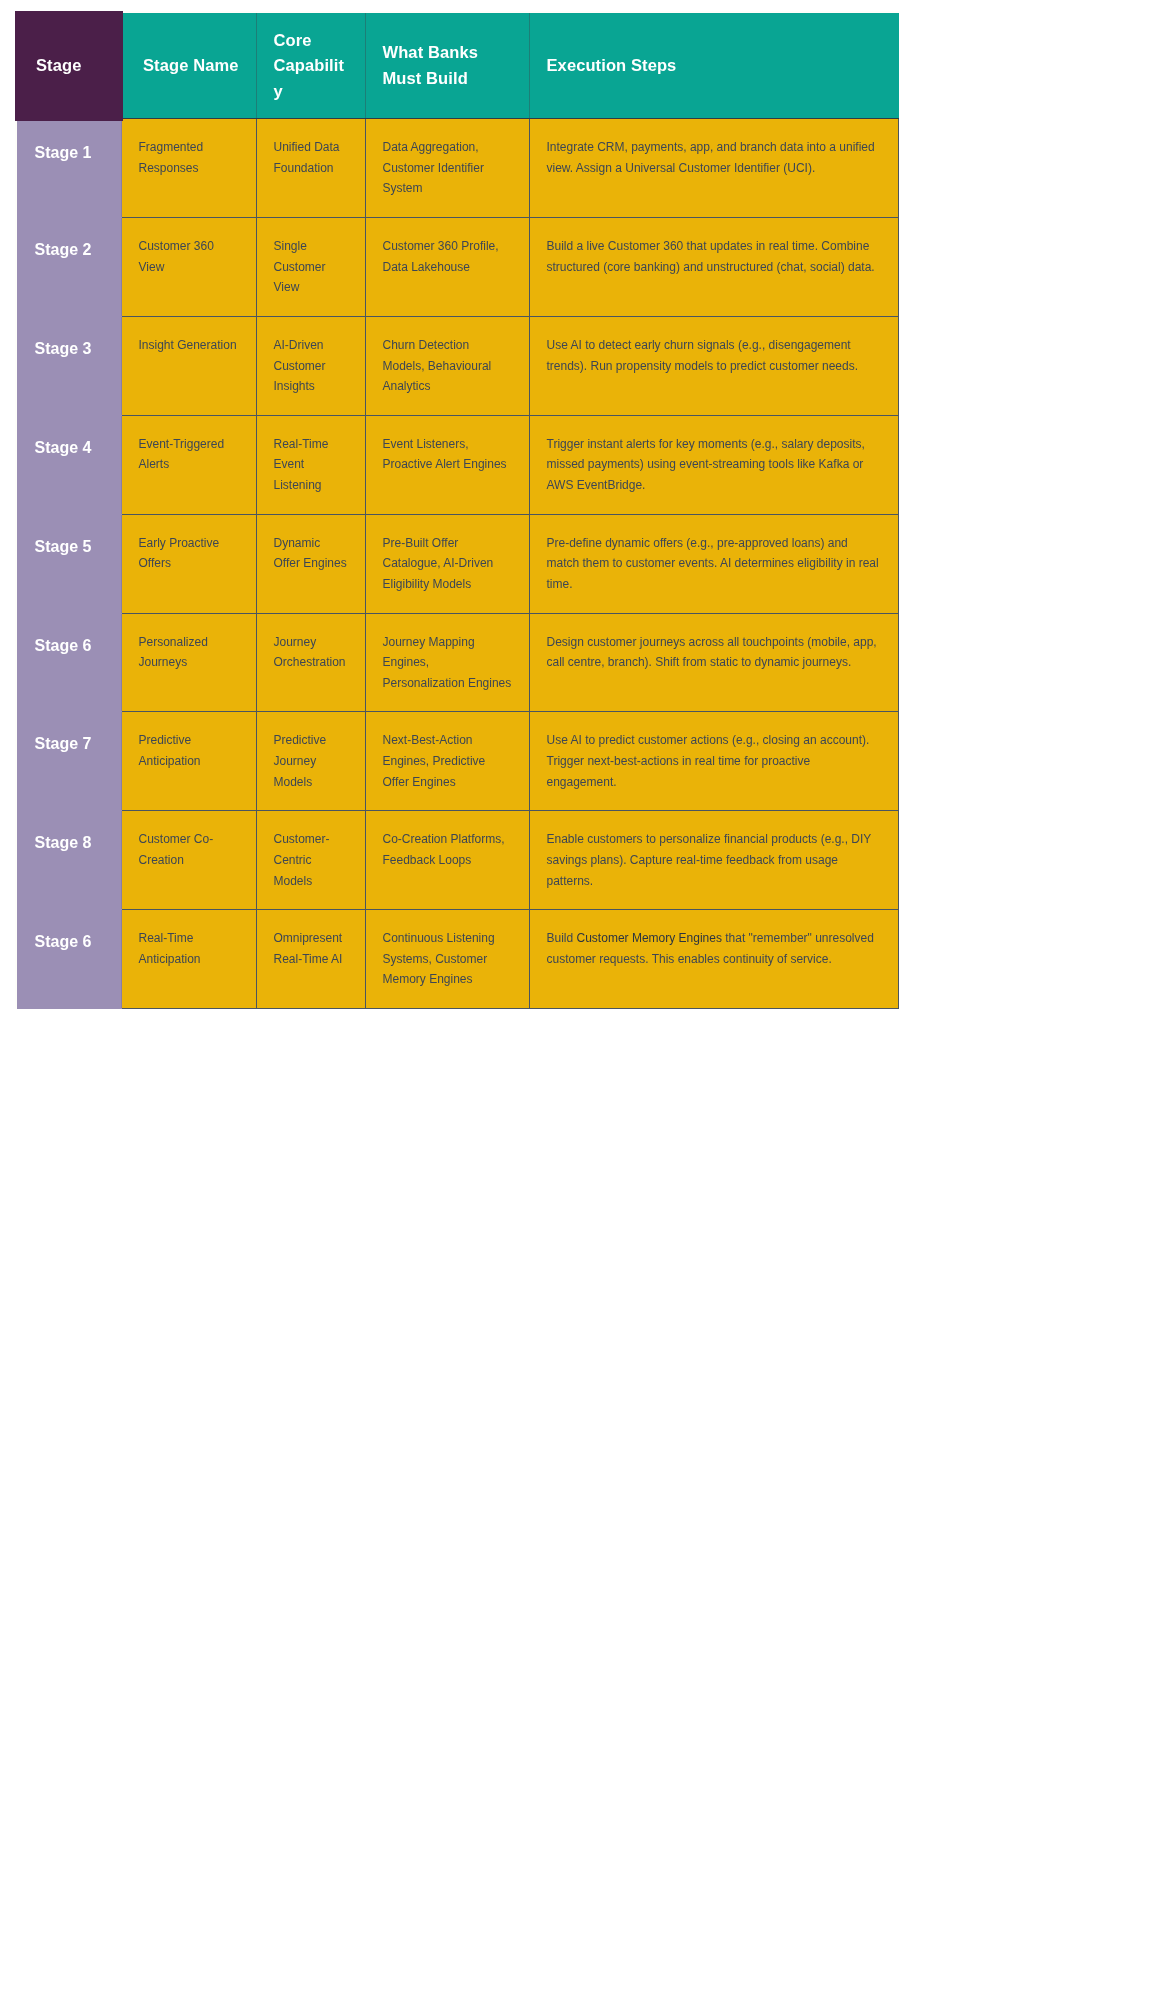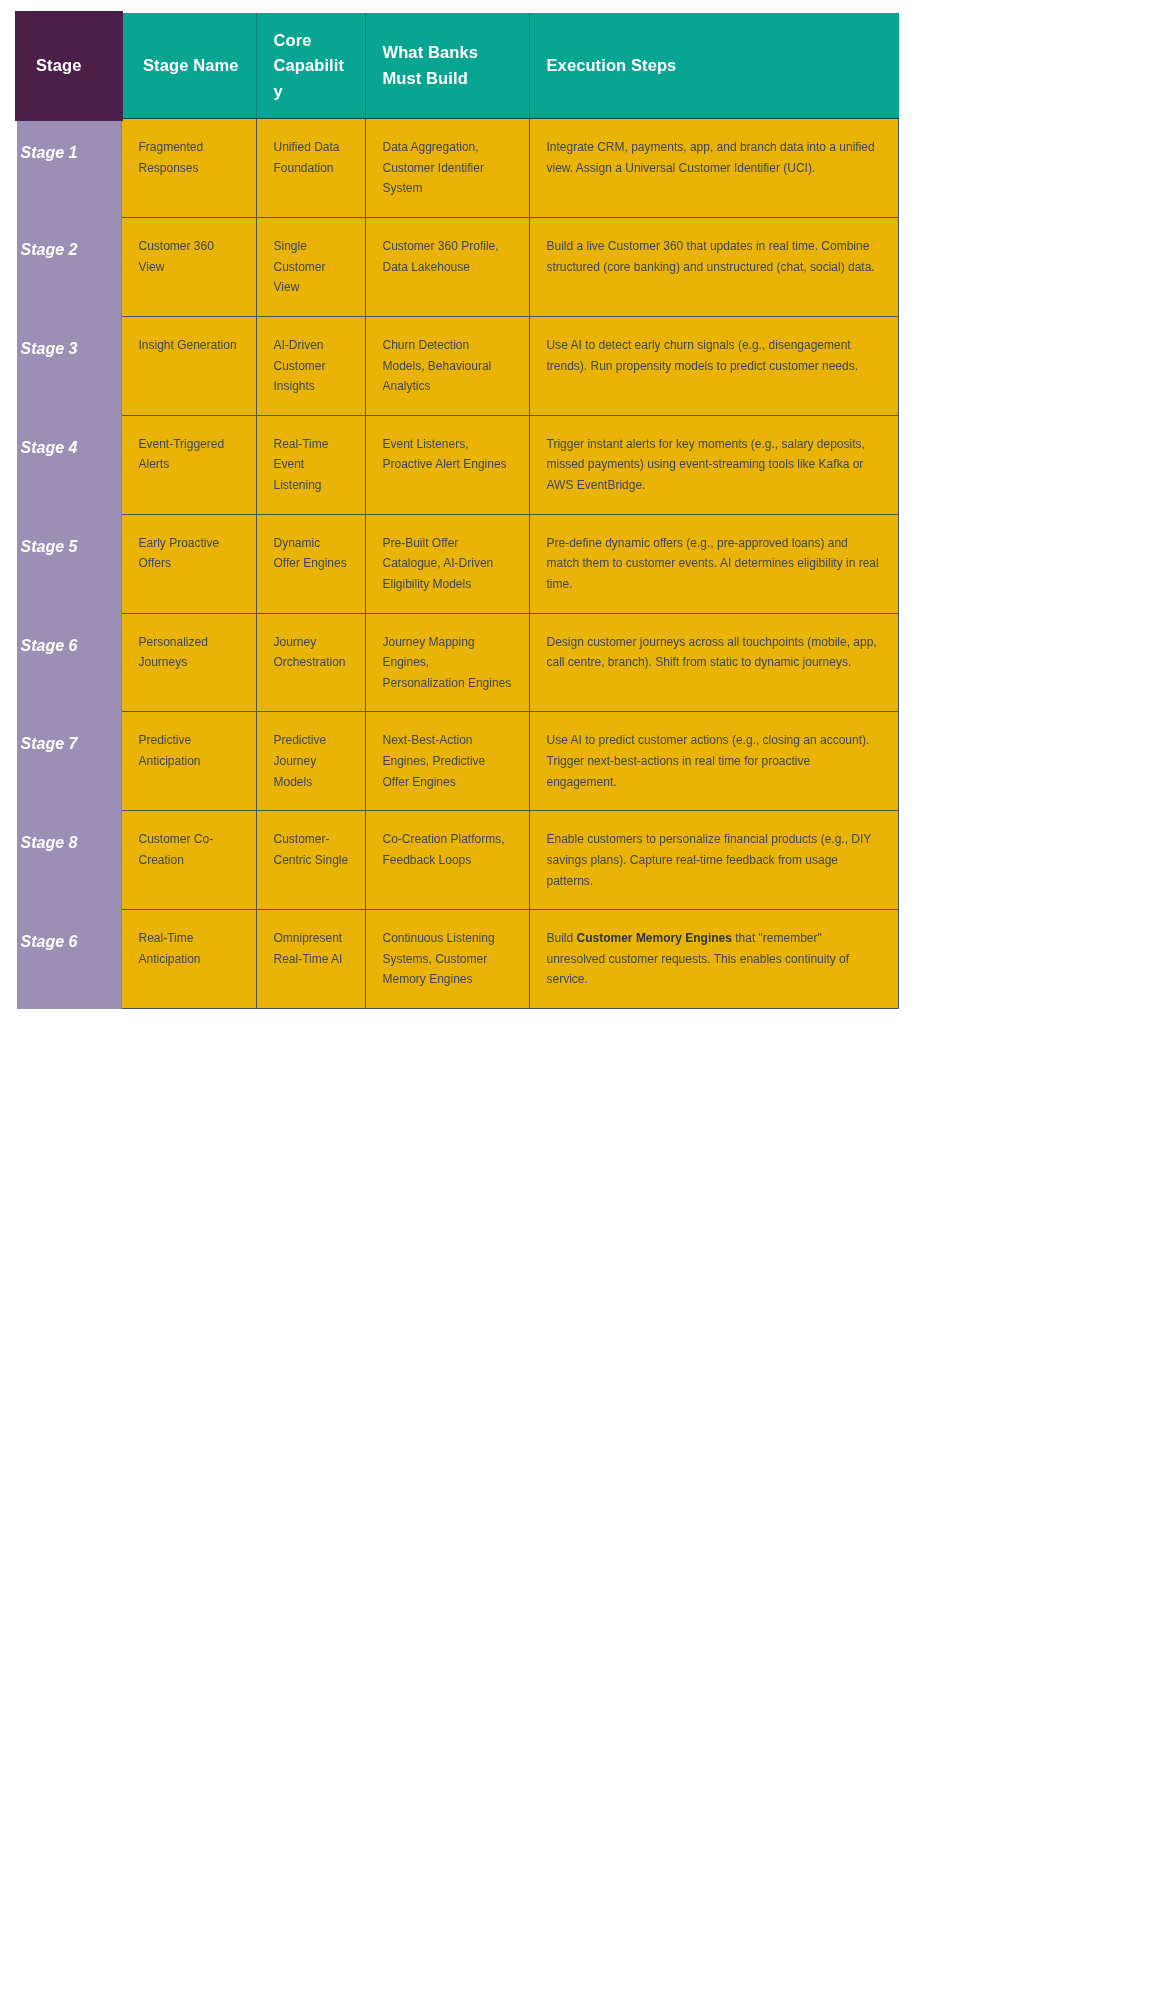--- a/index.html
+++ b/index.html
@@ -83,27 +83,26 @@
     word-break: break-word;
     hyphens: none;
   }
   tbody td.stage-cell {
     background: #9b8fb5;
     color: #ffffff;
     font-weight: bold;
     font-size: 16px;
     border-color: #9b8fb5;
     border-right: 1px solid #8a7ea6;
-    padding-left: 3px;
+    padding-left: 17px;
     padding-top: 18px;
     white-space: nowrap;
-    font-style: italic;
   }
   tbody td b, tbody td strong {
-    font-weight: bold;
+    font-weight: normal;
     color: #2c3440;
   }
 </style>
 </head>
 <body>
 
 <div class="page">
   <div class="table-wrap">
     <table class="roadmap">
       <colgroup>
@@ -168,21 +167,21 @@
           <tr>
             <td class="stage-cell">Stage 7</td>
             <td>Predictive Anticipation</td>
             <td>Predictive Journey Models</td>
             <td>Next-Best-Action Engines, Predictive Offer Engines</td>
             <td>Use AI to predict customer actions (e.g., closing an account). Trigger next-best-actions in real time for proactive engagement.</td>
           </tr>
           <tr>
             <td class="stage-cell">Stage 8</td>
             <td>Customer Co-Creation</td>
-            <td>Customer-Centric Single</td>
+            <td>Customer-Centric Models</td>
             <td>Co-Creation Platforms, Feedback Loops</td>
             <td>Enable customers to personalize financial products (e.g., DIY savings plans). Capture real-time feedback from usage patterns.</td>
           </tr>
           <tr>
             <td class="stage-cell">Stage 6</td>
             <td>Real-Time Anticipation</td>
             <td>Omnipresent Real-Time AI</td>
             <td>Continuous Listening Systems, Customer Memory Engines</td>
             <td>Build <b>Customer Memory Engines</b> that "remember" unresolved customer requests. This enables continuity of service.</td>
           </tr>

